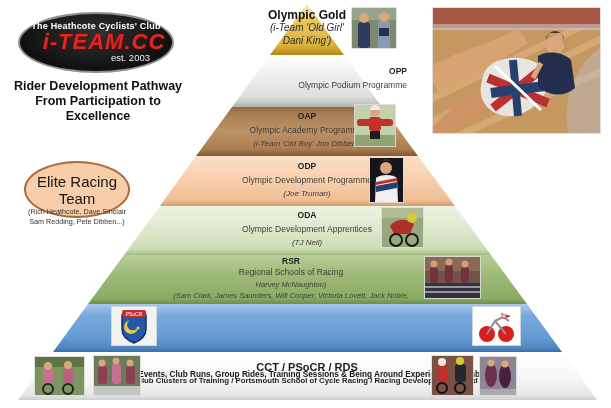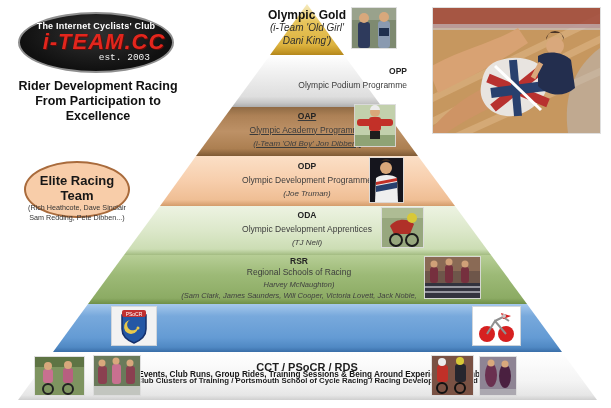--- a/index.html
+++ b/index.html
@@ -12,43 +12,43 @@
   #logo-oval{
     left:18px;top:12px;width:156px;height:61px;border-radius:50%;
     background:radial-gradient(ellipse at 50% 35%, #313131 0%, #101010 70%);
     border:2px solid #8f8f8f;box-sizing:border-box;text-align:center;color:#fff;
   }
   #logo-club{font-size:9px;font-weight:bold;margin-top:7px;letter-spacing:.2px;}
   #logo-team{
     font-size:22px;font-weight:bold;font-style:italic;color:#e3261d;
     letter-spacing:1px;line-height:22px;text-shadow:1px 1px 0 #5d0d0a;margin-left:16px;
   }
-  #logo-est{font-size:9.5px;color:#f0f0f0;text-align:right;padding-right:22px;margin-top:-1px;font-family:Liberation Mono, monospace;}
+  #logo-est{font-size:9.5px;color:#f0f0f0;text-align:right;padding-right:22px;margin-top:-1px;}
   #tagline{left:8px;top:79px;width:180px;text-align:center;color:#101010;
     font-weight:bold;font-size:12.5px;line-height:15px;}
   
   #elite-oval{
     left:24px;top:161px;width:106px;height:57px;border-radius:50%;
     background:#f8cda9;border:2px solid #a96b3c;box-sizing:border-box;text-align:center;
   }
-  #elite-title{font-size:13px;font-weight:bold;color:#171717;margin-top:10px;}
+  #elite-title{font-size:15px;font-weight:normal;color:#171717;margin-top:10px;}
   .elite-line{font-size:7.2px;color:#333;line-height:9.5px;white-space:nowrap;}
   
   .ptext{position:absolute;text-align:center;color:#3a3a3a;}
   .acr{font-weight:bold;color:#242424;font-size:8.5px;line-height:13.5px;}
   .lname{font-size:8.5px;line-height:13.5px;color:#3c3c3c;}
   .mem{font-style:italic;font-size:8px;line-height:13.5px;color:#3f3f3f;}
   #gold-text{left:222px;top:8px;width:170px;}
   #gold-title{font-size:12px;font-weight:bold;color:#111;line-height:14px;}
   .gold-sub{font-style:italic;font-size:10px;color:#2e2e2e;line-height:12.5px;}
   #opp-text{left:207px;top:65px;width:200px;text-align:right;}
-  #oap-text{left:187px;top:110px;width:240px;text-decoration:underline;}
+  #oap-text{left:187px;top:110px;width:240px;}
   #odp-text{left:187px;top:160px;width:240px;}
   #oda-text{left:187px;top:209px;width:240px;}
-  #rsr-text{left:124px;top:256px;width:350px;}
+  #rsr-text{left:116px;top:256px;width:350px;}
   #rsr-text .acr,#rsr-text .lname{line-height:11.4px;}
   #rsr-text .mem{font-size:7.5px;line-height:11px;}
   #cct-text{left:107px;top:312px;width:400px;}
   #cct-text .acr{font-size:11px;line-height:14px;color:#1d1d1d;margin-top:48px;}
   #cct-name{font-size:7.8px;font-weight:bold;color:#1d1d1d;line-height:14px;white-space:nowrap;}
   #base-text{left:75px;top:370px;width:460px;}
   #base-name{font-size:8.2px;font-weight:bold;color:#151515;white-space:nowrap;}
   
   .photo{position:absolute;overflow:hidden;box-shadow:0 0 0 1px rgba(220,220,220,.9);background:#888;}
   .photo svg{display:block;}
@@ -117,26 +117,26 @@
     <polygon points="270,55 344,55 382,107 232,107" fill="url(#g2)"></polygon>
     <polygon points="232,107 382,107 418,156 196,156" fill="url(#g3)"></polygon>
     <polygon points="196,156 418,156 455,206 160,206" fill="url(#g4)"></polygon>
     <polygon points="160,206 455,206 491,255 124,255" fill="url(#g5)"></polygon>
     <polygon points="124,255 491,255 527,304 88,304" fill="url(#g6)"></polygon>
     <polygon points="88,304 527,304 562,352 53,352" fill="url(#g7)"></polygon>
     <polygon points="53,352 562,352 597,400 18,400" fill="url(#g8)"></polygon>
   </svg>
 
   <div id="logo-oval" class="abs">
-    <div id="logo-club">The Internet Cyclists' Club</div>
+    <div id="logo-club">The Heathcote Cyclists' Club</div>
     <div id="logo-team">i-TEAM.CC</div>
     <div id="logo-est">est. 2003</div>
   </div>
   <div id="tagline" class="abs">
-    <div>Rider Development Racing</div>
+    <div>Rider Development Pathway</div>
     <div>From Participation to Excellence</div>
   </div>
 
   <div id="elite-oval" class="abs">
     <div id="elite-title">Elite Racing Team</div>
     <div class="elite-line">(Rich Heathcote, Dave Sinclair</div>
     <div class="elite-line">Sam Redding, Pete Dibben...)</div>
   </div>
 
   <div id="gold-text" class="ptext">

